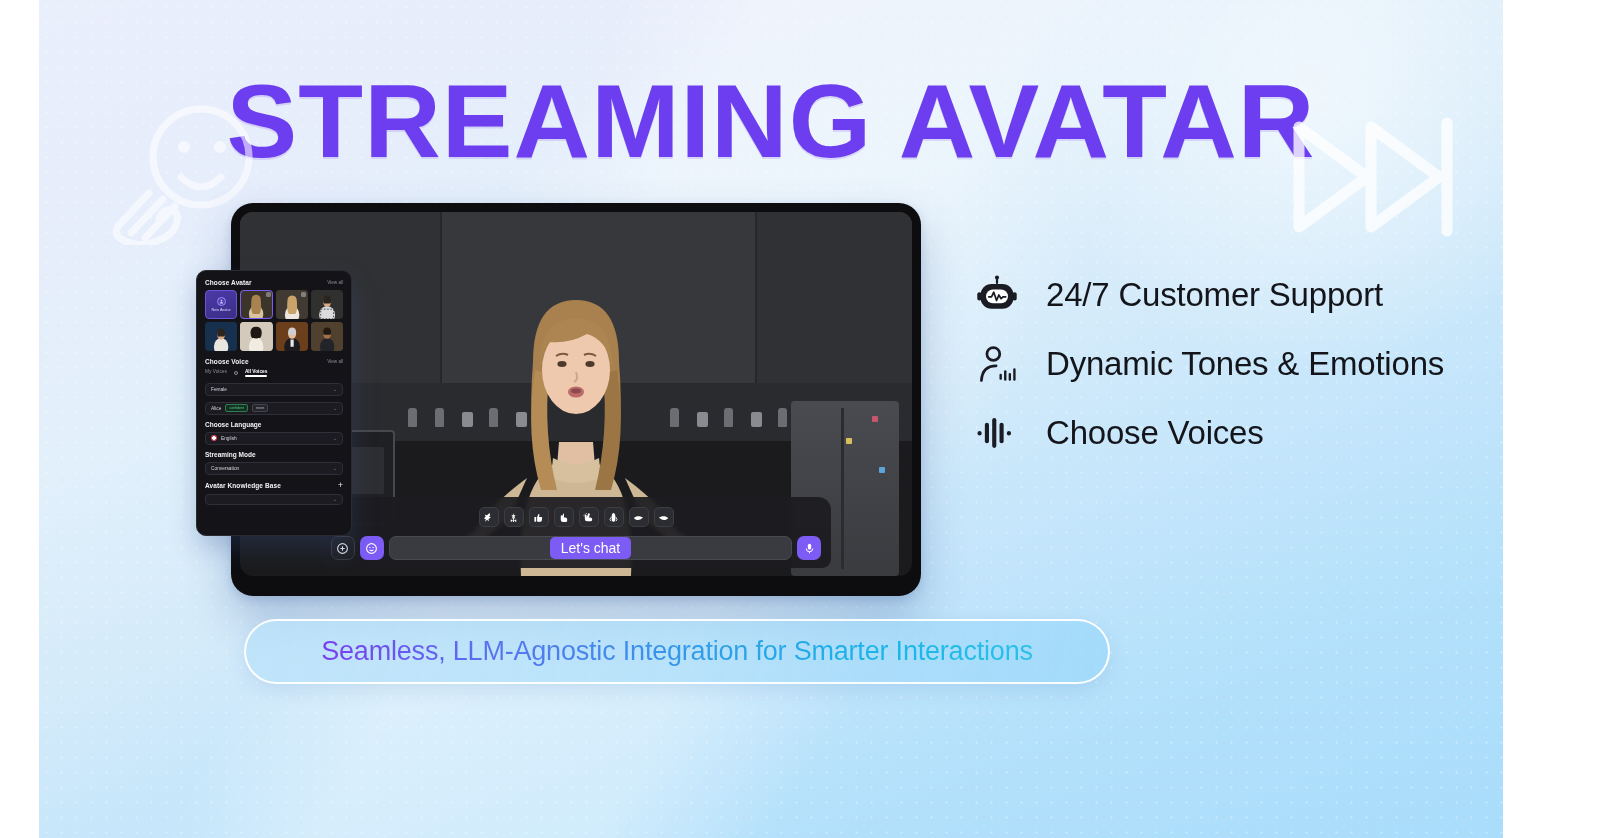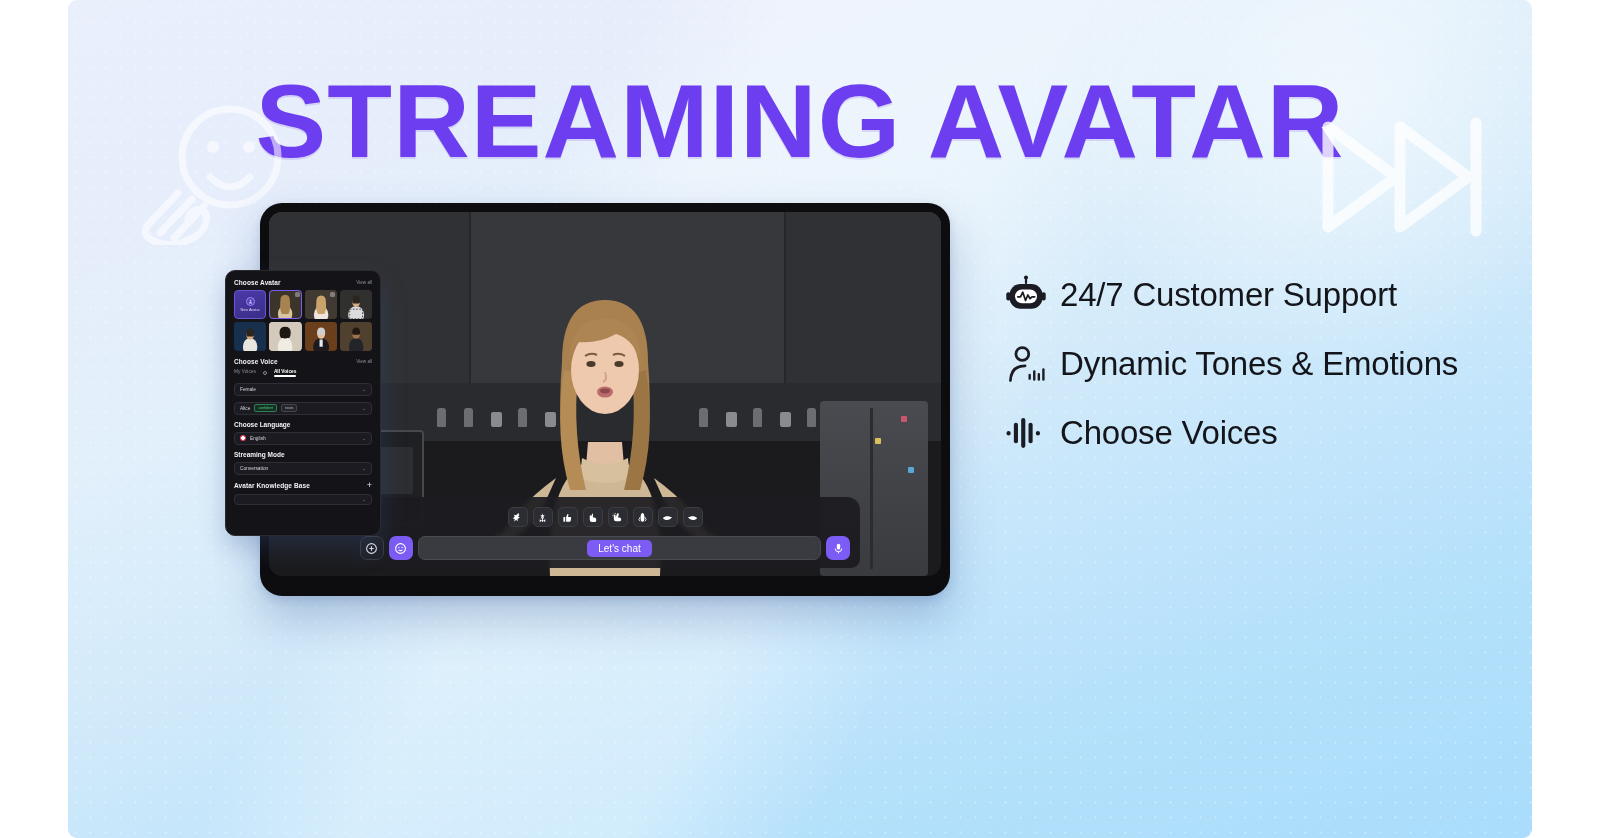--- a/index.html
+++ b/index.html
@@ -6,33 +6,32 @@
   html, body {
     width: 1600px; height: 838px;
     background: #ffffff;
     font-family: "Liberation Sans", sans-serif;
     overflow: hidden;
   }
 
   
   #banner {
     position: absolute;
-    left: 68px; top: 0px;
+    left: 39px; top: 0px;
     width: 1464px; height: 838px;
     overflow: hidden;
     background:
       linear-gradient(160deg,
         #eaeffc 0%,
         #e6edfb 18%,
         #e2f0fb 34%,
         #d5ebfa 50%,
         #c3e5fb 66%,
         #b2e0fb 82%,
         #a9ddfb 100%);
-    border-radius: 9px;
   }
   
   #sheen {
     position: absolute; inset: -10%;
     background: linear-gradient(118deg,
        rgba(255,255,255,0) 33%,
        rgba(255,255,255,0.34) 40%,
        rgba(255,255,255,0.34) 52%,
        rgba(255,255,255,0) 60%);
     pointer-events: none;
@@ -140,21 +139,21 @@
   }
   .cbtn.dark { background:#202126; border:1px solid #3a3b41; color:#e8e8ec; }
   .cbtn.purple { background:#7c5cf5; color:#fff; }
   #textfield {
     flex:1 1 auto; height:24px;
     background:#3a3b40; border:1px solid #4a4b51; border-radius:7px;
     display:flex; align-items:center; justify-content:center;
   }
   #letschat {
     background:#7c5cf5; color:#fff;
-    font-size:10px; font-weight:400;
+    font-size:14px; font-weight:400;
     padding: 3px 11px; border-radius:5px;
     white-space:nowrap;
   }
 
   
   #sidebar {
     position: absolute; left: 157px; top: 270px;
     width: 156px; height: 266px;
     background: #141418;
     border: 1px solid #2a2a31;
@@ -207,21 +206,21 @@
   .kb-row { display:flex; align-items:center; justify-content:space-between; margin-bottom:4px; }
   .plus { color:#e7e7ec; font-size:9px; line-height:1; }
   .kb-box { height:11px; background:#1b1b21; border:1px solid #2f2f37; border-radius:4px; display:flex; align-items:center; padding:0 5px;}
   .kb-box .chev { margin-left:auto; color:#83838f; font-size:5px; }
 
   
   #features {
     position:absolute; left: 935px; top: 272px;
     display:flex; flex-direction:column; gap: 23px;
   }
-  .feat { display:flex; align-items:center; gap:11px; }
+  .feat { display:flex; align-items:center; gap:26px; }
   .feat-icon { width:46px; height:46px; flex:0 0 auto; display:flex; align-items:center; justify-content:center; }
   .feat-label { font-size: 33px; color:#14151a; font-weight:400; letter-spacing:-.2px; white-space:nowrap; }
 
   
   .pill {
     position:absolute;
     border-radius: 999px;
     border: 2px solid rgba(255,255,255,.95);
     background: linear-gradient(100deg, rgba(185,226,250,.72), rgba(151,214,249,.62));
     box-shadow: 0 6px 18px rgba(70,120,180,.14);
@@ -577,15 +576,18 @@
             <path d="M29 15 v18" stroke-width="4.5"></path>
             <path d="M37 24 v0.5" stroke-width="4.5"></path>
           </g>
         </svg>
       </span>
       <span class="feat-label">Choose Voices</span>
     </div>
 
   </div>
 
+  <div class="pill" id="pill-1">
+    <span class="pill-text">Seamless, LLM-Agnostic Integration for Smarter Interactions</span>
+  </div>
 
 
 </div>
 
 </body></html>

